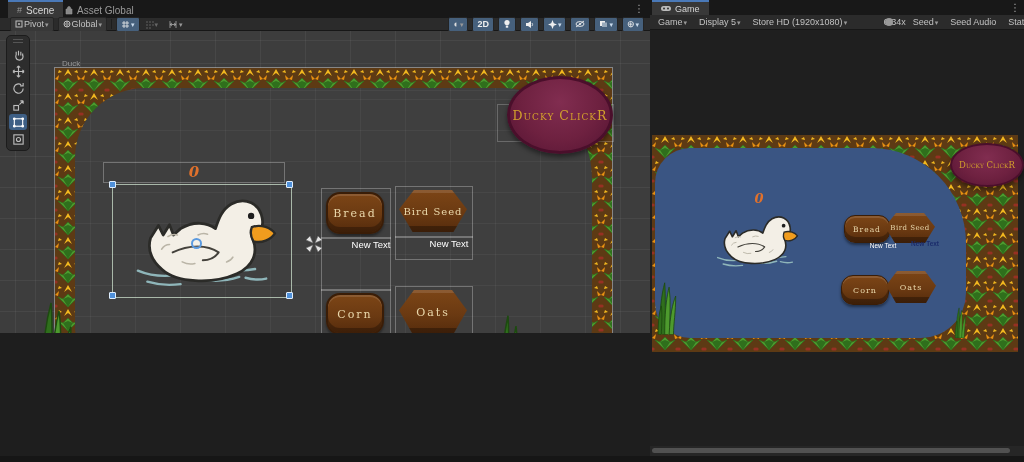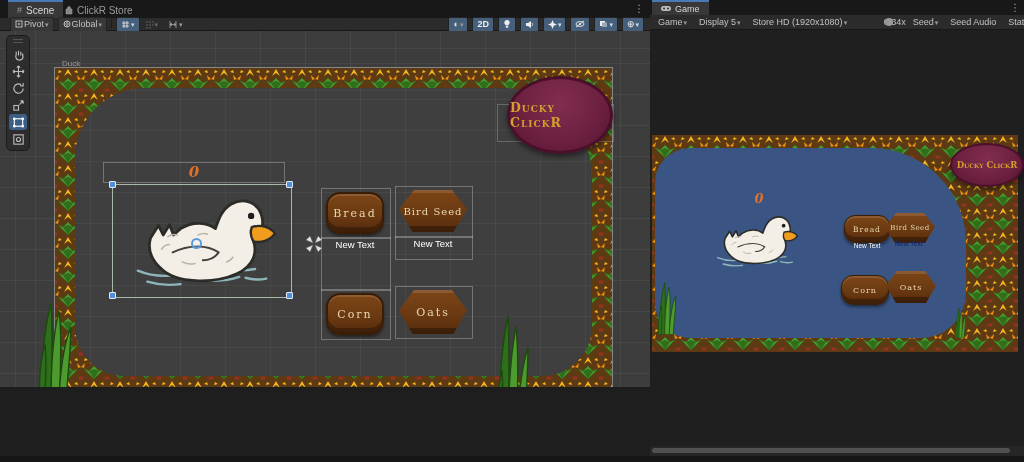--- a/index.html
+++ b/index.html
@@ -44,31 +44,31 @@
   .tool.active{background:#3e5f85;}
   .tool svg{stroke:#bdbdbd;fill:none;stroke-width:1.2;}
   .tool.active svg{stroke:#fff;}
   .grip{width:10px;height:2px;border-top:1px solid #555;border-bottom:1px solid #555;margin-bottom:2px;}
 
   
   .badge{border-radius:50%;border:3px solid #4a0f2b;
          background:radial-gradient(ellipse at 50% 32%, #812d50 0%, var(--badge,#6e2140) 55%, #551433 100%);
          box-shadow:0 3px 5px rgba(0,0,0,.45);display:flex;align-items:center;justify-content:center;}
   .badge-text{font-family:"DejaVu Serif",serif;font-variant:small-caps;letter-spacing:1px;
-              color:var(--badge-text,#d2a02c);font-weight:bold;}
+              color:var(--badge-text,#d2a02c);font-weight:normal;}
   .gbtn{display:flex;align-items:center;justify-content:center;border-radius:14px;
         background:linear-gradient(#7c4516 0%, #6b3a12 55%, #552b0c 100%);
         box-shadow:inset 0 2px 0 rgba(255,255,255,.12), inset 0 -5px 0 rgba(0,0,0,.28), 0 2px 3px rgba(0,0,0,.45);
         border:2px solid #3a1d07;box-sizing:border-box;
         font-family:"DejaVu Serif",serif;color:var(--button-text,#ead8ac);}
   .gbtn.hex{border-radius:0;border:none;
         clip-path:polygon(22% 0,78% 0,100% 46%,80% 100%,20% 100%,0 46%);
         box-shadow:inset 0 3px 0 rgba(255,255,255,.12), inset 0 -6px 0 rgba(0,0,0,.30);}
   .btn-label{letter-spacing:2px;}
-  .caption{color:#fff;text-align:center;}
+  .caption{color:#fff;text-align:center;margin-left:16px;}
   .score{font-family:"DejaVu Serif",serif;font-style:italic;font-weight:bold;
          color:var(--score-text,#e0712c);text-align:center;}
   .water{background:var(--water,#3a5583);}
 
   
   .selbox{border:1px solid rgba(205,225,205,.75);}
   .handle{width:7px;height:7px;background:var(--selection-blue,#4f90d9);border:1px solid #dfeefe;
           border-radius:1px;box-sizing:border-box;}
   .pivot-ring{width:11px;height:11px;border:2.5px solid #5a9ae0;border-radius:50%;
               background:rgba(255,255,255,.15);box-sizing:border-box;}
@@ -120,21 +120,21 @@
 
     <div class="abs panel-tabbar" style="left:0;top:0;width:650px;height:18px;">
       <div class="abs tab" style="left:8px;top:0;height:18px;">
         <span style="color:#9a9a9a;font-size:9px;">#</span>
         <span>Scene</span>
       </div>
       <div class="abs tab inactive" style="left:56px;top:0;height:18px;">
         <svg width="8" height="9" viewBox="0 0 8 9">
             <path d="M1,3 h6 v5 h-6 Z M2.5,3 v-1 a1.5,1.5 0 0 1 3,0 v1" fill="#888" stroke="#999" stroke-width=".6"></path>
           </svg>
-        <span>ClickR Store</span>
+        <span>Asset Global</span>
       </div>
       <span class="abs kebab" style="right:6px;top:4px;">⋮</span>
     </div>
 
     <div class="abs toolbar" style="left:0;top:18px;width:650px;height:13px;padding-left:10px;box-sizing:border-box;">
       <div class="tbtn">
         <svg width="8" height="8" viewBox="0 0 8 8">
             <rect x="1" y="1" width="6" height="6" fill="none" stroke="#bbb"></rect>
             <circle cx="4" cy="4" r="1" fill="#bbb"></circle>
           </svg>
@@ -217,21 +217,21 @@
             <rect x="3" y="2.5" width="5" height="4.5" fill="#9ab"></rect>
           </svg>
         <span class="dd" style="color:#cde;">▾</span>
       </div>
       <div class="tbtn on" style="margin:0 6px 0 4px;">
         <span style="font-size:9px;color:#eee;">⊕</span>
         <span class="dd" style="color:#cde;">▾</span>
       </div>
     </div>
 
-    <div class="abs scene-viewport" style="left:0;top:31px;width:650px;height:356px;overflow:hidden;">
+    <div class="abs scene-viewport" style="left:0;top:31px;width:650px;height:302px;overflow:hidden;">
 
       <div class="abs tools" style="left:6px;top:4px;width:22px;">
         <div class="grip"></div>
         <div class="tool">
             <svg width="13" height="13" viewBox="0 0 14 14">
               <path d="M4.5,8 V4 M7,8 V3 M9.5,8 V4 M11.5,9 V6 M4,8 c0,3.5 1.2,5 4,5 s4,-1.7 4,-5"></path>
             </svg>
           </div>
         <div class="tool">
             <svg width="13" height="13" viewBox="0 0 14 14">

